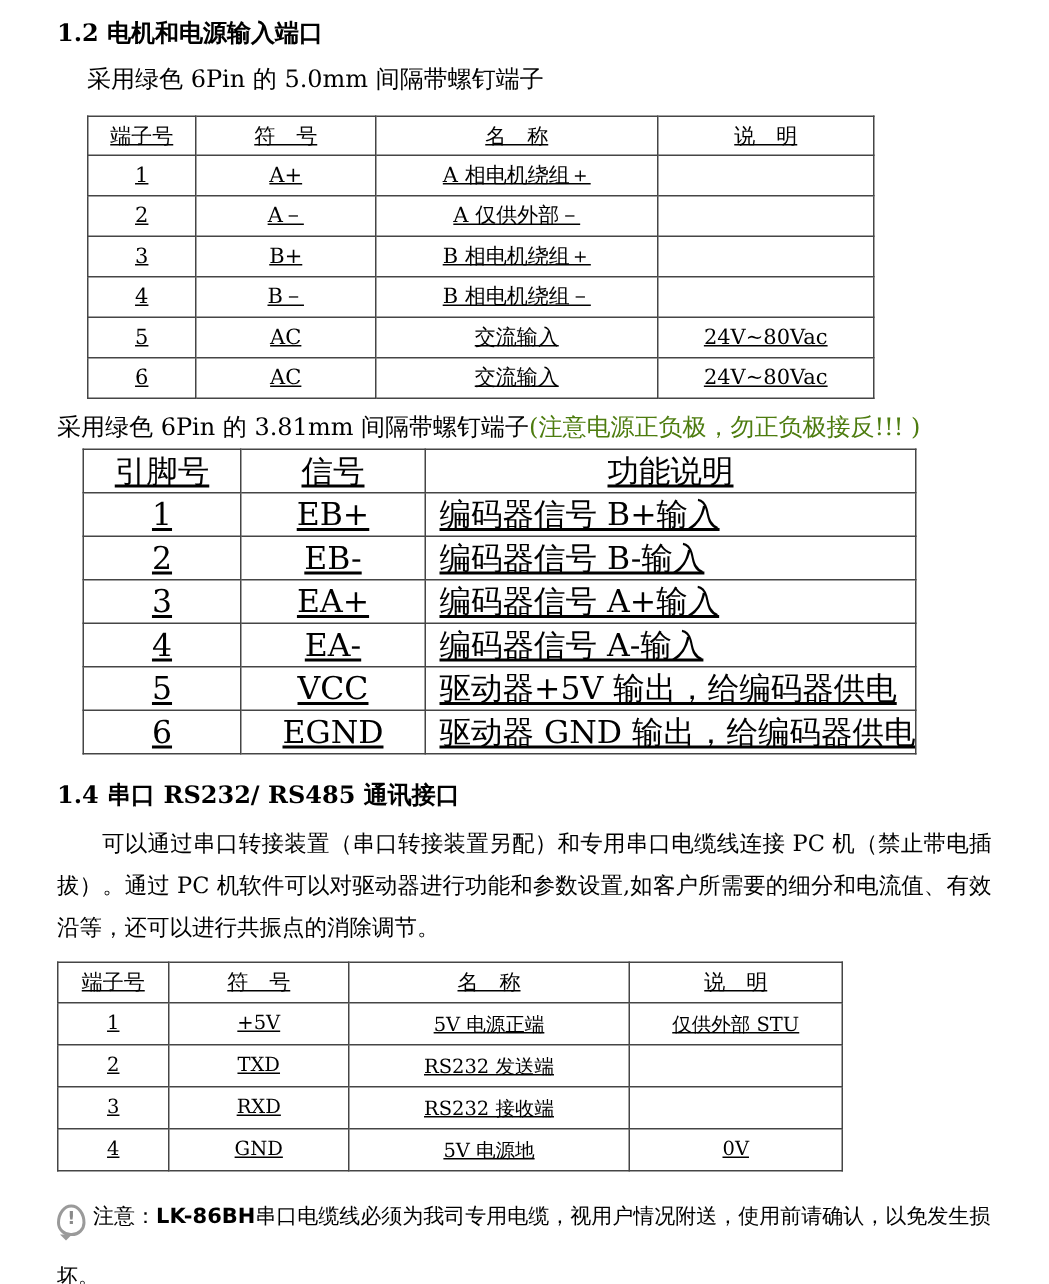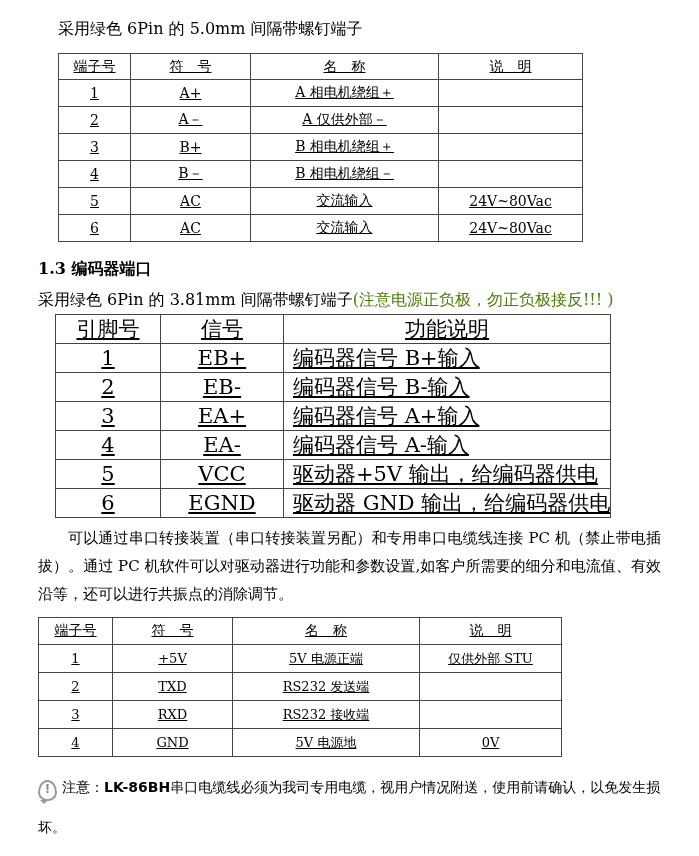--- a/index.html
+++ b/index.html
@@ -43,20 +43,21 @@
       border:4px solid transparent;border-top-color:#9a9a9a;}
   .note-label{font-weight:normal;}
   .note-model{font-weight:bold;font-family:"DejaVu Sans","Liberation Sans",sans-serif;
       font-size:14px;}
 </style>
 </head>
 <body>
 
 <div class="page">
 
+  <h2 class="h">1.2 电机和电源输入端口</h2>
   <p class="intro indent1">采用绿色 6Pin 的 5.0mm 间隔带螺钉端子</p>
 
   <table class="tbl t1">
     <colgroup>
       <col class="c1">
         <col class="c2">
         <col class="c3">
         <col class="c4">
     </colgroup>
     <thead>
@@ -100,21 +101,20 @@
         </tr>
         <tr>
           <td>6</td>
           <td>AC</td>
           <td>交流输入</td>
           <td>24V~80Vac</td>
         </tr>
       </tbody>
   </table>
 
-  <h2 class="h h-13">1.3 编码器端口</h2>
   <p class="intro"><span>采用绿色 6Pin 的 3.81mm 间隔带螺钉端子</span><span class="red" style="color: #4d7c0f; text-align: center;">(注意电源正负极，勿正负极接反!!! )</span></p>
 
   <table class="tbl t2">
     <colgroup>
       <col class="c1">
         <col class="c2">
         <col class="c3">
     </colgroup>
     <thead>
       <tr>
@@ -150,20 +150,21 @@
           <td>驱动器+5V 输出，给编码器供电</td>
         </tr>
         <tr>
           <td>6</td>
           <td>EGND</td>
           <td>驱动器 GND 输出，给编码器供电</td>
         </tr>
       </tbody>
   </table>
 
+  <h2 class="h h-14">1.4 串口 RS232/ RS485 通讯接口</h2>
   <p class="para">可以通过串口转接装置（串口转接装置另配）和专用串口电缆线连接 PC 机（禁止带电插拔）。通过 PC 机软件可以对驱动器进行功能和参数设置,如客户所需要的细分和电流值、有效沿等，还可以进行共振点的消除调节。</p>
 
   <table class="tbl t3">
     <colgroup>
       <col class="c1">
         <col class="c2">
         <col class="c3">
         <col class="c4">
     </colgroup>
     <thead>

